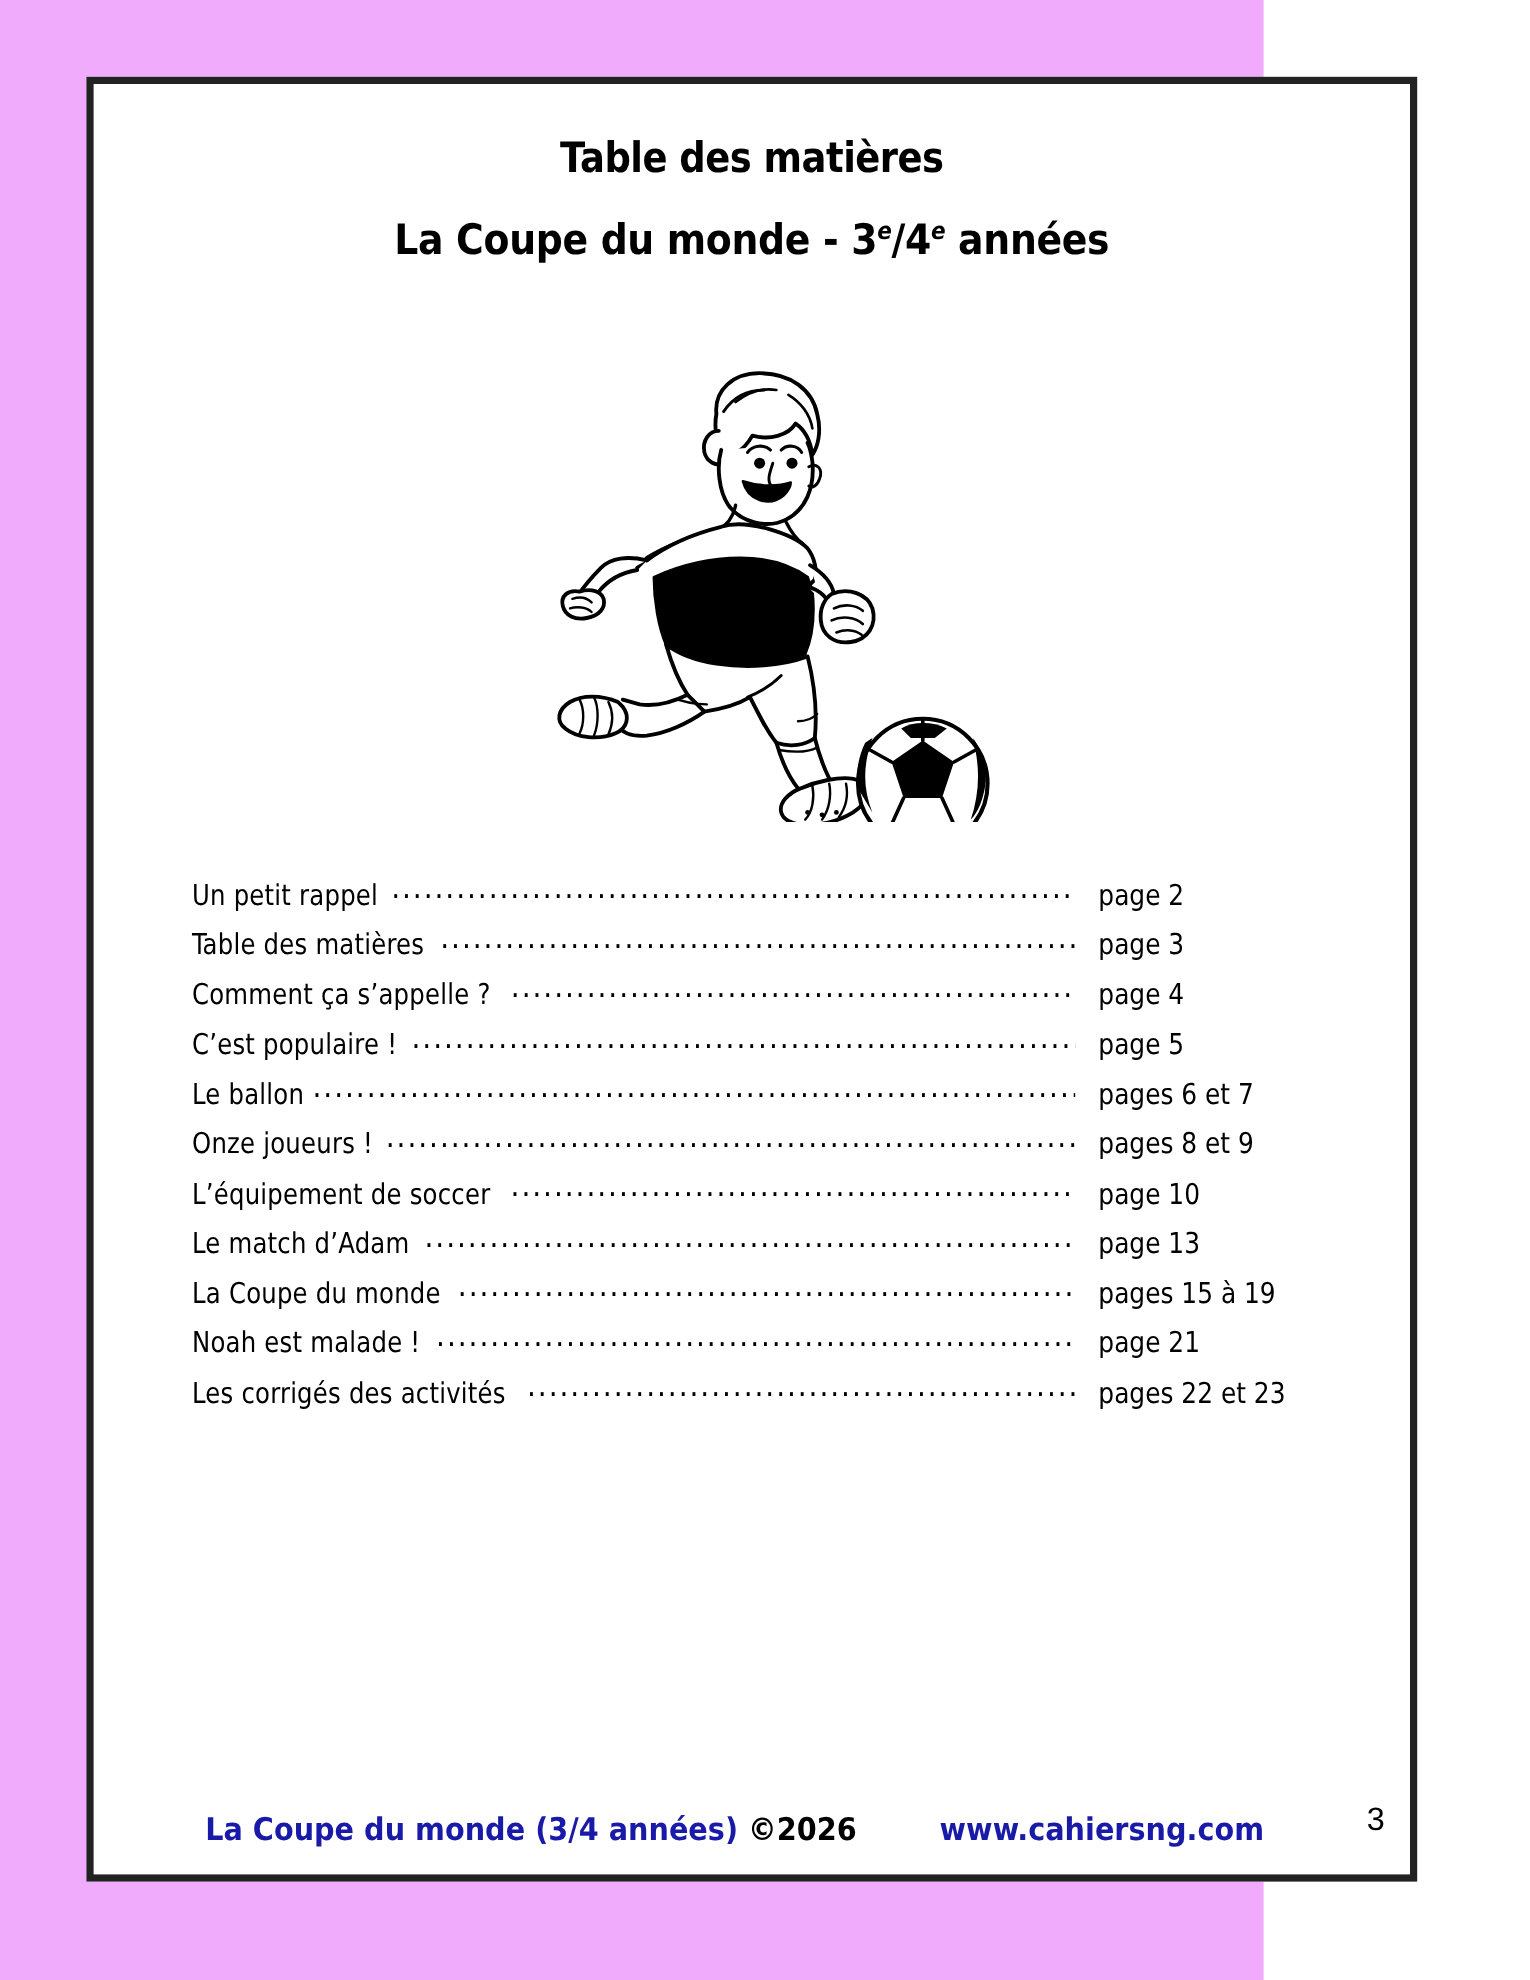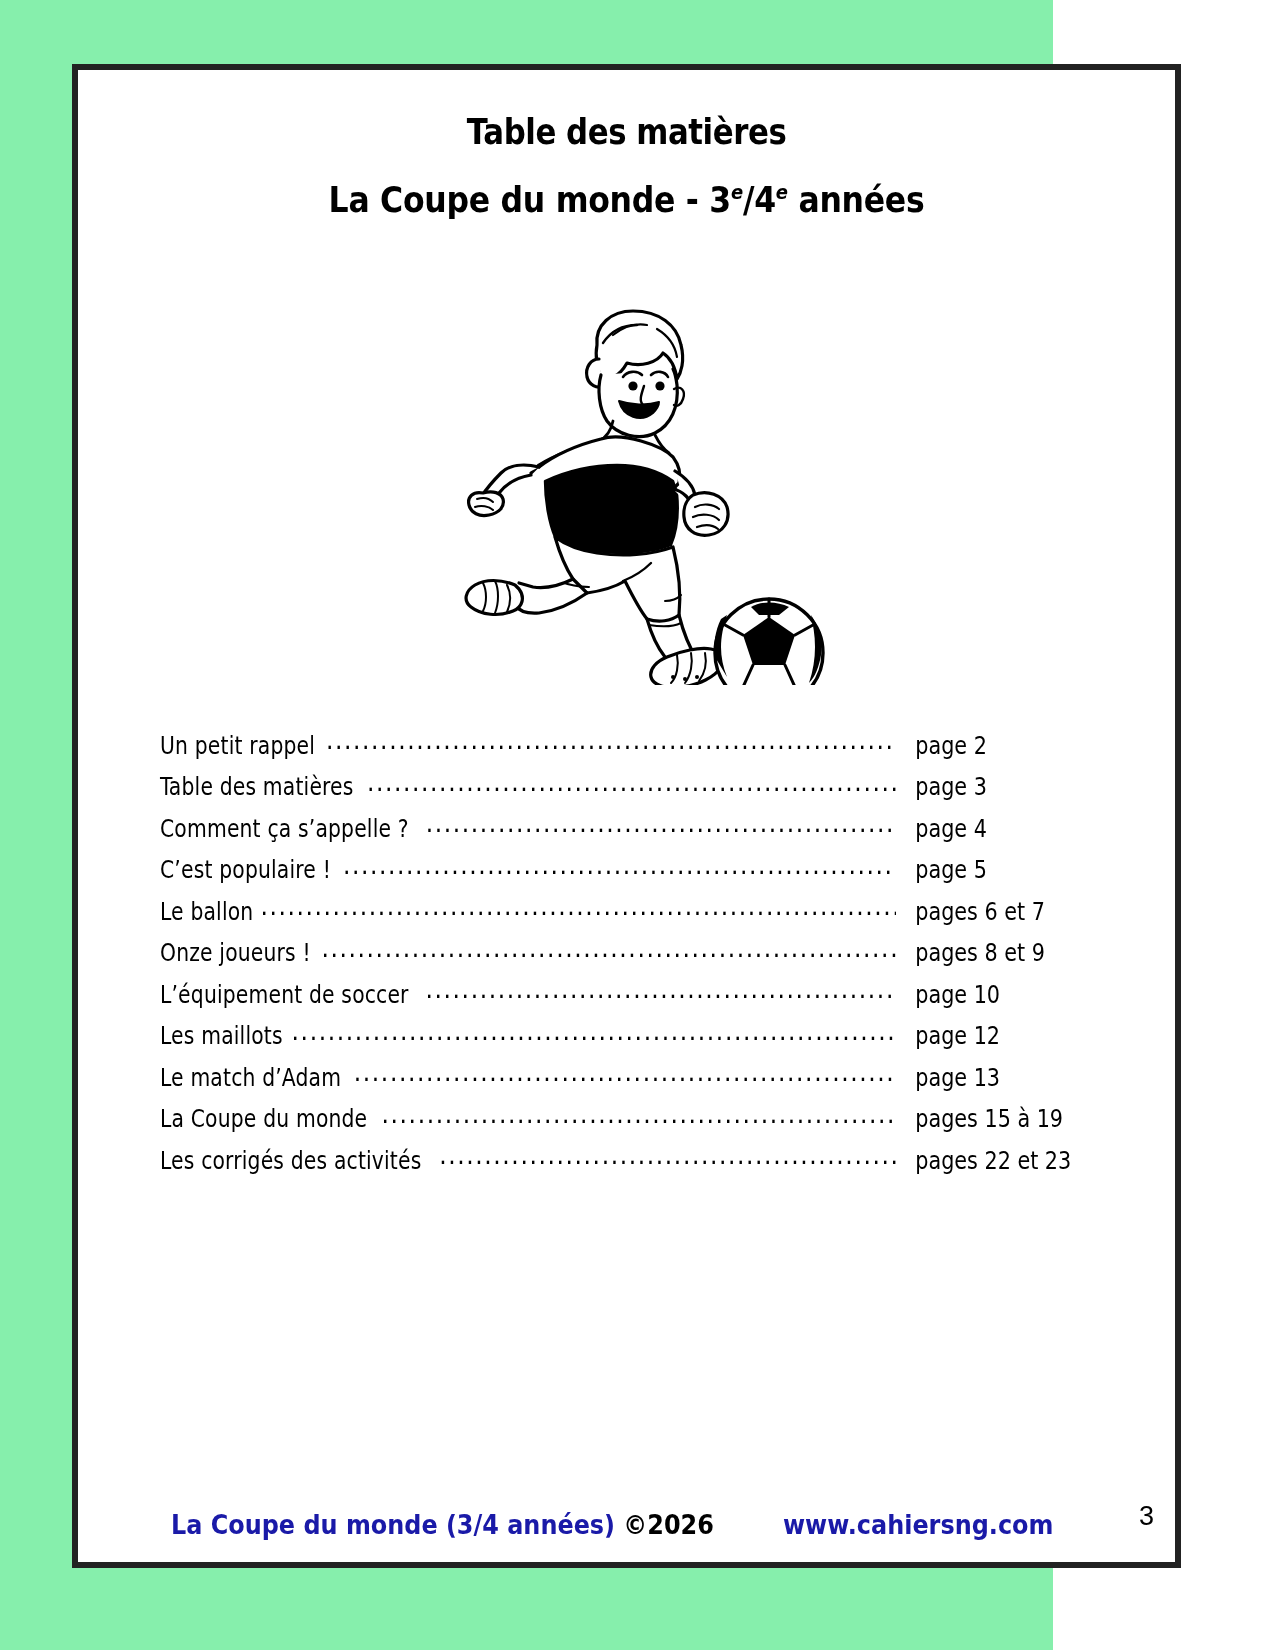--- a/index.html
+++ b/index.html
@@ -13,21 +13,21 @@
     font-family: "Liberation Sans", sans-serif;
     position: relative;
     overflow: hidden;
   }
 
   #page {
     position: absolute;
     left: 0; top: 0;
     width: 1053px;
     height: 1650px;
-    background: #86efac;
+    background: #f0abfc;
   }
 
   
   #frame {
     position: absolute;
     left: 72px;
     top: 64px;
     width: 1109px;
     height: 1504px;
     border: 6px solid #222222;
@@ -321,33 +321,33 @@
         <span class="toc-label">Onze joueurs !</span>
         <span class="toc-leader"></span>
         <span class="toc-page">pages 8 et 9</span>
       </div>
       <div class="toc-row">
         <span class="toc-label">L’équipement de soccer</span>
         <span class="toc-leader"></span>
         <span class="toc-page">page 10</span>
       </div>
       <div class="toc-row">
-        <span class="toc-label">Les maillots</span>
-        <span class="toc-leader"></span>
-        <span class="toc-page">page 12</span>
-      </div>
-      <div class="toc-row">
         <span class="toc-label">Le match d’Adam</span>
         <span class="toc-leader"></span>
         <span class="toc-page">page 13</span>
       </div>
       <div class="toc-row">
         <span class="toc-label">La Coupe du monde</span>
         <span class="toc-leader"></span>
         <span class="toc-page">pages 15 à 19</span>
+      </div>
+      <div class="toc-row">
+        <span class="toc-label">Noah est malade !</span>
+        <span class="toc-leader"></span>
+        <span class="toc-page">page 21</span>
       </div>
       <div class="toc-row">
         <span class="toc-label">Les corrigés des activités</span>
         <span class="toc-leader"></span>
         <span class="toc-page">pages 22 et 23</span>
       </div>
     </div>
 
     <div id="footer">
       <div class="footer-left"><span>La Coupe du monde (3/4 années) </span><span class="copy">©2026</span></div>

